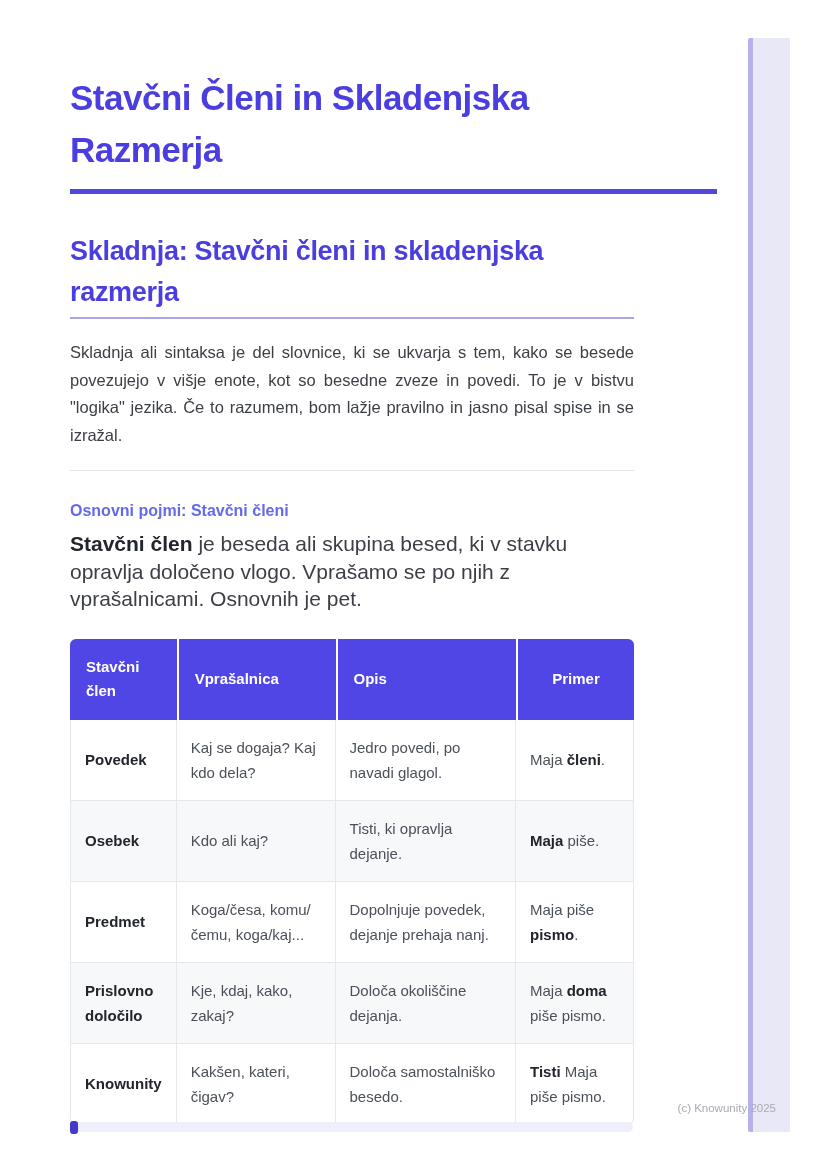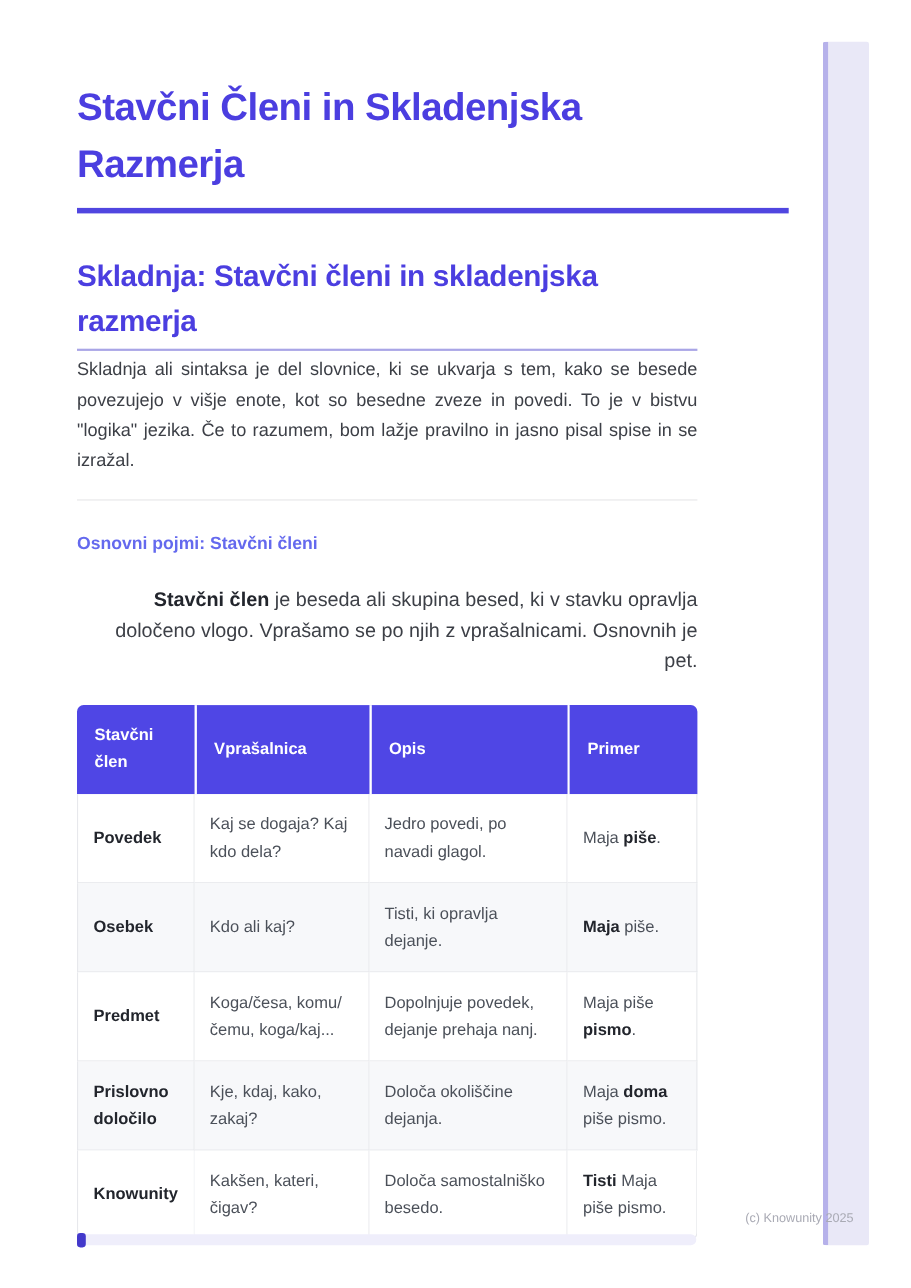--- a/index.html
+++ b/index.html
@@ -25,54 +25,54 @@
   h2.section-heading {
     margin-top: 37px;
     font-size: 27px; line-height: 41px; font-weight: 700;
     letter-spacing: -0.3px; color: #4b3ee0;
   }
   .rule-thin {
     margin-top: 4px; height: 2px; width: 564px;
     background: #a9a5e6; border: none;
   }
   p.intro {
-    margin-top: 4px;
+    margin-top: 20px;
     font-size: 16.5px; line-height: 27.5px;
     text-align: justify; color: #3c3f46;
   }
   .divider {
     margin-top: 21px; height: 1px; width: 564px;
     background: #e6e6e8; border: none;
   }
   h3.sub-heading {
     margin-top: 25px;
     font-size: 16px; line-height: 30px; font-weight: 700;
     color: #6469ee;
   }
   p.lead {
-    margin-top: 22px;
-    font-size: 18px; line-height: 27.5px; color: #3c3f46; text-align: right;
+    margin-top: 4px;
+    font-size: 21px; line-height: 27.5px; color: #3c3f46;
   }
   p.lead strong, td strong { color: #22252c; font-weight: 700; }
 
   table.grammar-table {
     margin-top: 26px;
     width: 564px;
     border-collapse: separate; border-spacing: 0;
     font-size: 15px; line-height: 25px; color: #4b5059;
   }
   .grammar-table th {
     background: #4f46e5; color: #ffffff;
     font-weight: 600; font-size: 15px; line-height: 24px;
     text-align: left; vertical-align: middle;
     padding: 14px 16px; height: 81px;
   }
   .grammar-table th + th { border-left: 2px solid #ffffff; }
   .grammar-table th:first-child { border-top-left-radius: 6px; }
-  .grammar-table th:last-child { border-top-right-radius: 6px; }
+  .grammar-table th:last-child { border-top-right-radius: 6px; text-align: center; }
   .grammar-table td {
     padding: 14px; height: 81px;
     vertical-align: middle; background: #ffffff;
     border-bottom: 1px solid #e7e8ec;
     border-right: 1px solid #e7e8ec;
   }
   .grammar-table td:first-child { border-left: 1px solid #e7e8ec; }
   .grammar-table tbody tr:nth-child(even) td { background: #f7f8fa; }
   .grammar-table tbody tr:last-child td:first-child { border-bottom-left-radius: 6px; }
   .grammar-table tbody tr:last-child td:last-child { border-bottom-right-radius: 6px; }
@@ -137,21 +137,21 @@
             <th>Vprašalnica</th>
             <th>Opis</th>
             <th>Primer</th>
           </tr>
       </thead>
       <tbody id="tbody">
           <tr>
             <td><strong>Povedek</strong></td>
             <td>Kaj se dogaja? Kaj kdo dela?</td>
             <td>Jedro povedi, po navadi glagol.</td>
-            <td>Maja <strong>piše</strong>.</td>
+            <td>Maja <strong>členi</strong>.</td>
           </tr>
           <tr>
             <td><strong>Osebek</strong></td>
             <td>Kdo ali kaj?</td>
             <td>Tisti, ki opravlja dejanje.</td>
             <td><strong>Maja</strong> piše.</td>
           </tr>
           <tr>
             <td><strong>Predmet</strong></td>
             <td>Koga/česa, komu/čemu, koga/kaj...</td>

